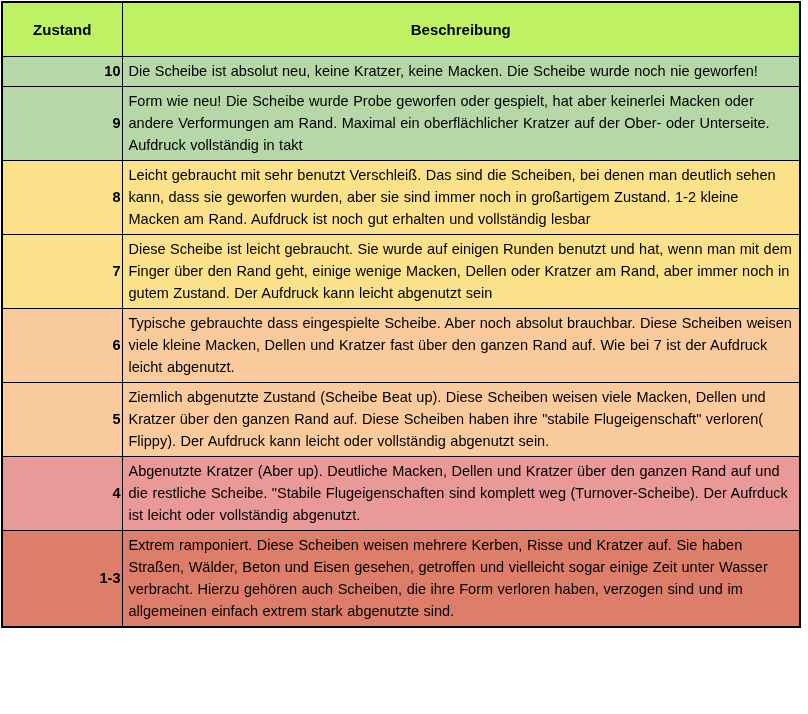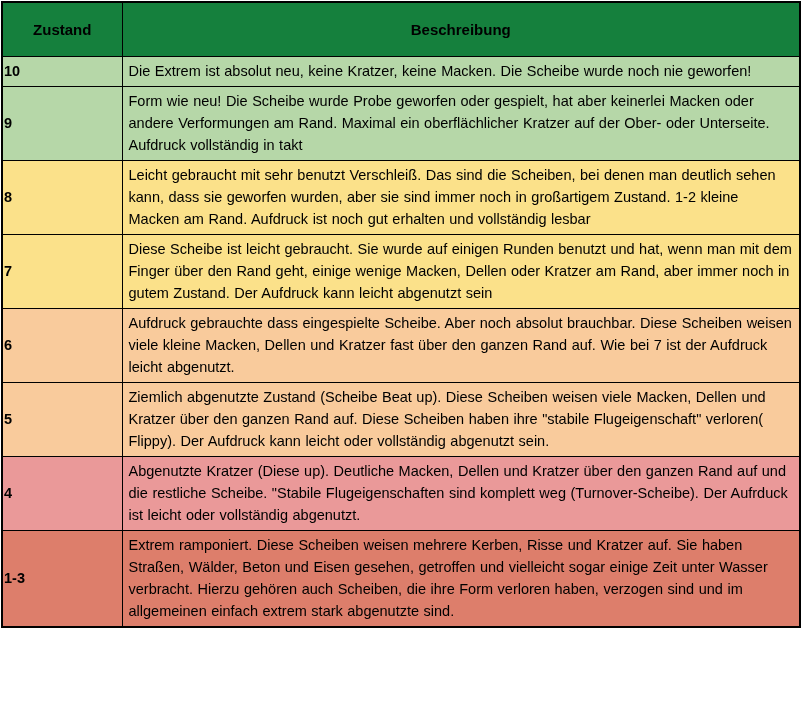--- a/index.html
+++ b/index.html
@@ -27,21 +27,21 @@
     box-sizing: border-box;
   }
   th {
     height: 54px;
     font-size: 15px;
     font-weight: bold;
     text-align: center;
     vertical-align: middle;
   }
   td.zustand-cell {
-    text-align: left;
+    text-align: right;
     vertical-align: middle;
     font-weight: bold;
     font-size: 14.5px;
   }
   td.beschreibung-cell {
     font-size: 14.5px;
     line-height: 22px;
     padding: 3px 6px 4px 6px;
     vertical-align: top;
     text-align: left;
@@ -52,53 +52,53 @@
 </head>
 <body>
 
 <div class="page">
   <table class="condition-table">
     <colgroup>
       <col class="col-zustand">
       <col class="col-beschreibung">
     </colgroup>
     <thead>
-      <tr id="header-row" style="background: #15803d;">
+      <tr id="header-row" style="background: #bef264;">
         <th>Zustand</th>
         <th>Beschreibung</th>
       </tr>
     </thead>
     <tbody id="table-body">
         <tr style="background: rgb(182, 215, 168);">
           <td class="zustand-cell">10</td>
-          <td class="beschreibung-cell"><span>Die Extrem ist </span><b>absolut neu</b><span>, keine Kratzer, keine Macken. Die Scheibe wurde noch </span><b>nie</b><span> geworfen!</span></td>
+          <td class="beschreibung-cell"><span>Die Scheibe ist </span><b>absolut neu</b><span>, keine Kratzer, keine Macken. Die Scheibe wurde noch </span><b>nie</b><span> geworfen!</span></td>
         </tr>
         <tr style="background: rgb(182, 215, 168);">
           <td class="zustand-cell">9</td>
           <td class="beschreibung-cell"><b>Form wie neu</b><span>! Die Scheibe wurde Probe geworfen oder gespielt, hat aber keinerlei Macken oder andere Verformungen am Rand. Maximal ein oberflächlicher Kratzer auf der Ober- oder Unterseite. Aufdruck vollständig in takt</span></td>
         </tr>
         <tr style="background: rgb(251, 225, 138);">
           <td class="zustand-cell">8</td>
           <td class="beschreibung-cell"><b>Leicht gebraucht</b><span> mit </span><b>sehr benutzt Verschleiß</b><span>. Das sind die Scheiben, bei denen man deutlich sehen kann, dass sie geworfen wurden, aber sie sind immer noch in großartigem Zustand. 1-2 kleine Macken am Rand. Aufdruck ist noch gut erhalten und vollständig lesbar</span></td>
         </tr>
         <tr style="background: rgb(251, 225, 138);">
           <td class="zustand-cell">7</td>
           <td class="beschreibung-cell"><span>Diese Scheibe ist </span><b>leicht gebraucht</b><span>. Sie wurde auf einigen Runden benutzt und hat, wenn man mit dem Finger über den Rand geht, einige wenige Macken, Dellen oder Kratzer am Rand, aber immer noch in gutem Zustand. Der Aufdruck kann leicht abgenutzt sein</span></td>
         </tr>
         <tr style="background: rgb(249, 203, 156);">
           <td class="zustand-cell">6</td>
-          <td class="beschreibung-cell"><span>Aufdruck </span><b>gebrauchte</b><span> dass </span><b>eingespielte Scheibe</b><span>. Aber noch absolut brauchbar. Diese Scheiben weisen viele kleine Macken, Dellen und Kratzer fast über den ganzen Rand auf. Wie bei 7 ist der Aufdruck leicht abgenutzt.</span></td>
+          <td class="beschreibung-cell"><span>Typische </span><b>gebrauchte</b><span> dass </span><b>eingespielte Scheibe</b><span>. Aber noch absolut brauchbar. Diese Scheiben weisen viele kleine Macken, Dellen und Kratzer fast über den ganzen Rand auf. Wie bei 7 ist der Aufdruck leicht abgenutzt.</span></td>
         </tr>
         <tr style="background: rgb(249, 203, 156);">
           <td class="zustand-cell">5</td>
           <td class="beschreibung-cell"><b>Ziemlich abgenutzte</b><span> Zustand (</span><b>Scheibe Beat up</b><span>). Diese Scheiben weisen viele Macken, Dellen und Kratzer über den ganzen Rand auf. Diese Scheiben haben ihre "stabile Flugeigenschaft" verloren( Flippy). Der Aufdruck kann leicht oder vollständig abgenutzt sein.</span></td>
         </tr>
         <tr style="background: rgb(234, 153, 153);">
           <td class="zustand-cell">4</td>
-          <td class="beschreibung-cell"><b>Abgenutzte Kratzer</b><span> (</span><b>Diese up</b><span>). Deutliche  Macken, Dellen und Kratzer über den ganzen Rand auf und die restliche Scheibe. "Stabile Flugeigenschaften sind komplett weg (Turnover-Scheibe). Der Aufrduck ist leicht oder vollständig abgenutzt.</span></td>
+          <td class="beschreibung-cell"><b>Abgenutzte Kratzer</b><span> (</span><b>Aber up</b><span>). Deutliche  Macken, Dellen und Kratzer über den ganzen Rand auf und die restliche Scheibe. "Stabile Flugeigenschaften sind komplett weg (Turnover-Scheibe). Der Aufrduck ist leicht oder vollständig abgenutzt.</span></td>
         </tr>
         <tr style="background: rgb(221, 126, 107);">
           <td class="zustand-cell">1-3</td>
           <td class="beschreibung-cell"><b>Extrem ramponiert.</b><span> Diese Scheiben weisen mehrere Kerben, Risse und Kratzer auf. Sie haben Straßen, Wälder, Beton und Eisen gesehen, getroffen und vielleicht sogar einige Zeit unter Wasser verbracht. Hierzu gehören auch Scheiben, die ihre Form verloren haben, verzogen sind und im allgemeinen einfach extrem stark abgenutzte sind.</span></td>
         </tr>
       </tbody>
   </table>
 </div>
 
 </body></html>

